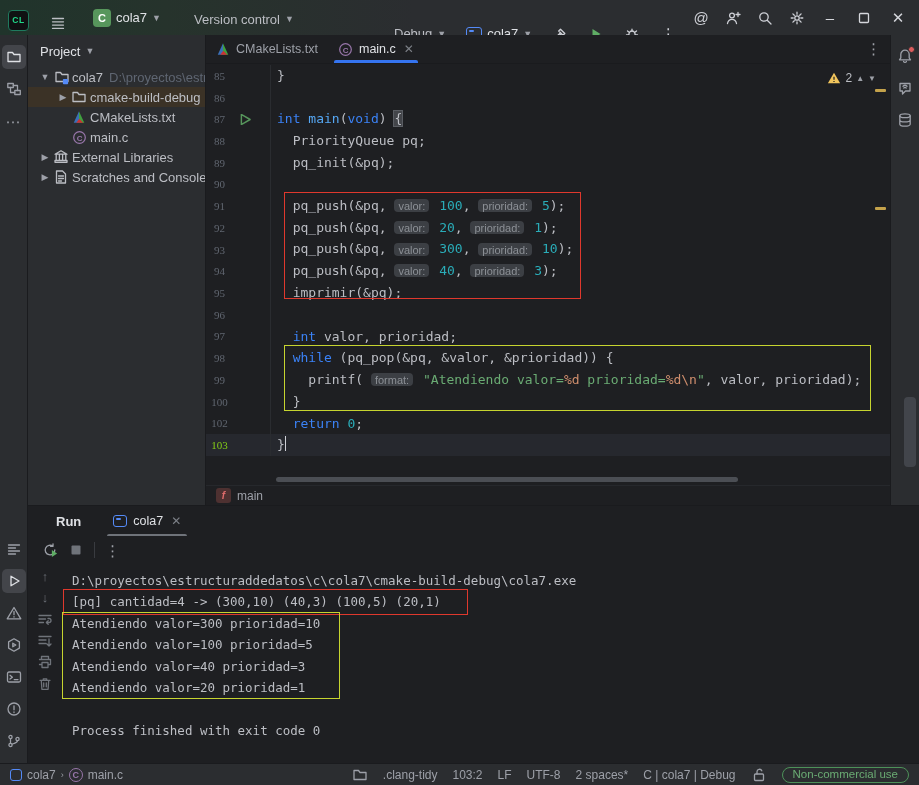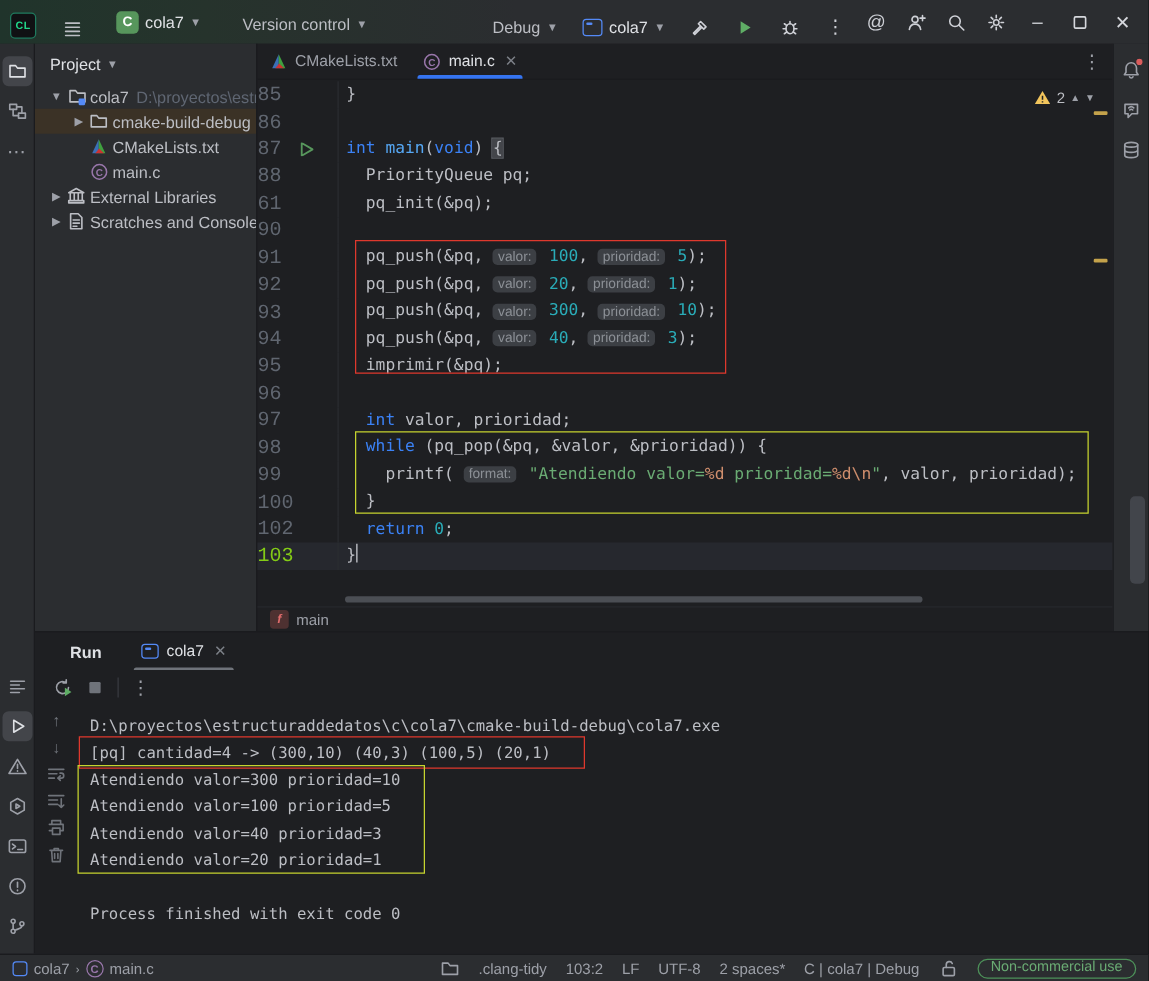--- a/index.html
+++ b/index.html
@@ -19,21 +19,21 @@
     display:flex; align-items:center;
   }
   .tb-left { display:flex; align-items:flex-end; gap:21px; padding-left:8px; }
   .logo-box { width:21px; height:21px; border-radius:4px; background:#101113; border:1px solid #1f7a5e;
     color:#21d789; font-size:8.5px; font-weight:bold; display:flex; align-items:center; justify-content:center; letter-spacing:.5px;}
   .tb-btn { display:flex; align-items:center; gap:5px; padding:4px 6px; border-radius:6px; color:#dfe1e5; cursor:default;}
   .chip-c { width:18px; height:18px; border-radius:4px; background:#57965c; color:#fff; font-size:11px; font-weight:bold;
     display:flex; align-items:center; justify-content:center;}
   .tb-label { color:#bcbec4; }
   .chev { color:#9da0a8; font-size:9px; }
-  .tb-mid { position:absolute; left:388px; top:4px; height:35px; display:flex; align-items:center; gap:8px; }
+  .tb-mid { position:absolute; left:388px; top:16px; height:35px; display:flex; align-items:center; gap:8px; }
   .chip-run { width:16px; height:14px; border-radius:3px; border:1.4px solid #548af7; position:relative; }
   .chip-run:after{ content:""; position:absolute; left:2px; top:2px; width:5px; height:2px; background:#548af7; border-radius:1px;}
   .tb-right { position:absolute; right:0; top:0; height:35px; display:flex; align-items:center; gap:4px; padding-right:6px;}
   .tb-iconbtn { width:28px; height:28px; display:flex; align-items:center; justify-content:center; color:#ced0d6; position:relative; border-radius:6px;}
   .win-ctl { width:30px; height:30px; display:flex; align-items:center; justify-content:center; color:#d5d7dc; font-size:15px;}
 
   
   #left-strip { position:absolute; left:0; top:35px; width:28px; height:728px; background:#2b2d30; border-right:1px solid #1a1b1e;
     display:flex; flex-direction:column; align-items:center; padding:6px 0; }
   .strip-spacer { flex:1; }
@@ -55,21 +55,21 @@
   #tabbar { position:absolute; left:0; top:0; width:685px; height:29px; border-bottom:1px solid #1a1b1e; display:flex; align-items:stretch; }
   .tab { display:flex; align-items:center; gap:6px; padding:0 10px; position:relative; color:#9da0a8; font-size:12.5px;}
   .tab.active { color:#dfe1e5; }
   .tab.active:after { content:""; position:absolute; left:6px; right:6px; bottom:0; height:3px; background:#3574f0; border-radius:2px 2px 0 0;}
   .tab-close { color:#7d8188; font-size:12px; margin-left:2px;}
   .tab-kebab { margin-left:auto; align-self:center; color:#9da0a8; font-size:14px; padding:0 10px;}
   #inspection { position:absolute; right:14px; top:36px; display:flex; align-items:center; gap:4px; color:#bcbec4; font-size:12px;}
   #code { position:absolute; left:0; top:30px; width:685px; }
   .code-row { height:21.72px; display:flex; align-items:center; position:relative;}
   .code-row.current { background:#26282e; }
-  .ln { width:27px; flex:none; text-align:left; color:#606670; font-family:Liberation Mono, monospace; font-size:16px;}
+  .ln { width:27px; flex:none; text-align:center; color:#606670; font-family:Liberation Serif, serif; font-size:11px;}
   .code-row.current .ln { color:#84cc16; }
   .gut { width:38px; flex:none; height:100%; display:flex; align-items:center; padding-left:7px; border-right:1px solid #2a2c30;}
   pre.codeln { margin-left:6px; font-family:"DejaVu Sans Mono",monospace; font-size:13px; white-space:pre; line-height:21.72px;}
   .tk-p{color:#bcbec4} .tk-k{color:#3b82f6} .tk-f{color:#56a8f5} .tk-n{color:#2aacb8}
   .tk-s{color:#6aab73} .tk-e{color:#cf8e6d}
   .tk-i{color:#8c9096;background:#3c3f44;border-radius:4px;padding:0.5px 4px;font-size:11px;font-family:"Liberation Sans",sans-serif;margin-right:2px;}
   .tk-b{background:#43454a;outline:1px solid #5a5d63;}
   .caret{display:inline-block;width:1.5px;height:15px;background:#ced0d6;vertical-align:-2px;}
   .ann-rect { position:absolute; border:1.6px solid; pointer-events:none; }
   #hscroll { position:absolute; left:70px; top:442px; width:462px; height:5px; background:#4b4e54; border-radius:3px;}
@@ -399,21 +399,21 @@
             </svg>
           </span>
           <pre class="codeln"><span class="tk-k">int</span><span class="tk-p"> </span><span class="tk-f">main</span><span class="tk-p">(</span><span class="tk-k">void</span><span class="tk-p">) </span><span class="tk-p tk-b">{</span></pre>
         </div>
         <div class="code-row">
           <span class="ln">88</span>
           <span class="gut"></span>
           <pre class="codeln"><span class="tk-p">  PriorityQueue pq;</span></pre>
         </div>
         <div class="code-row">
-          <span class="ln">61</span>
+          <span class="ln">89</span>
           <span class="gut"></span>
           <pre class="codeln"><span class="tk-p">  pq_init(&amp;pq);</span></pre>
         </div>
         <div class="code-row">
           <span class="ln">90</span>
           <span class="gut"></span>
           <pre class="codeln"></pre>
         </div>
         <div class="code-row">
           <span class="ln">91</span>

